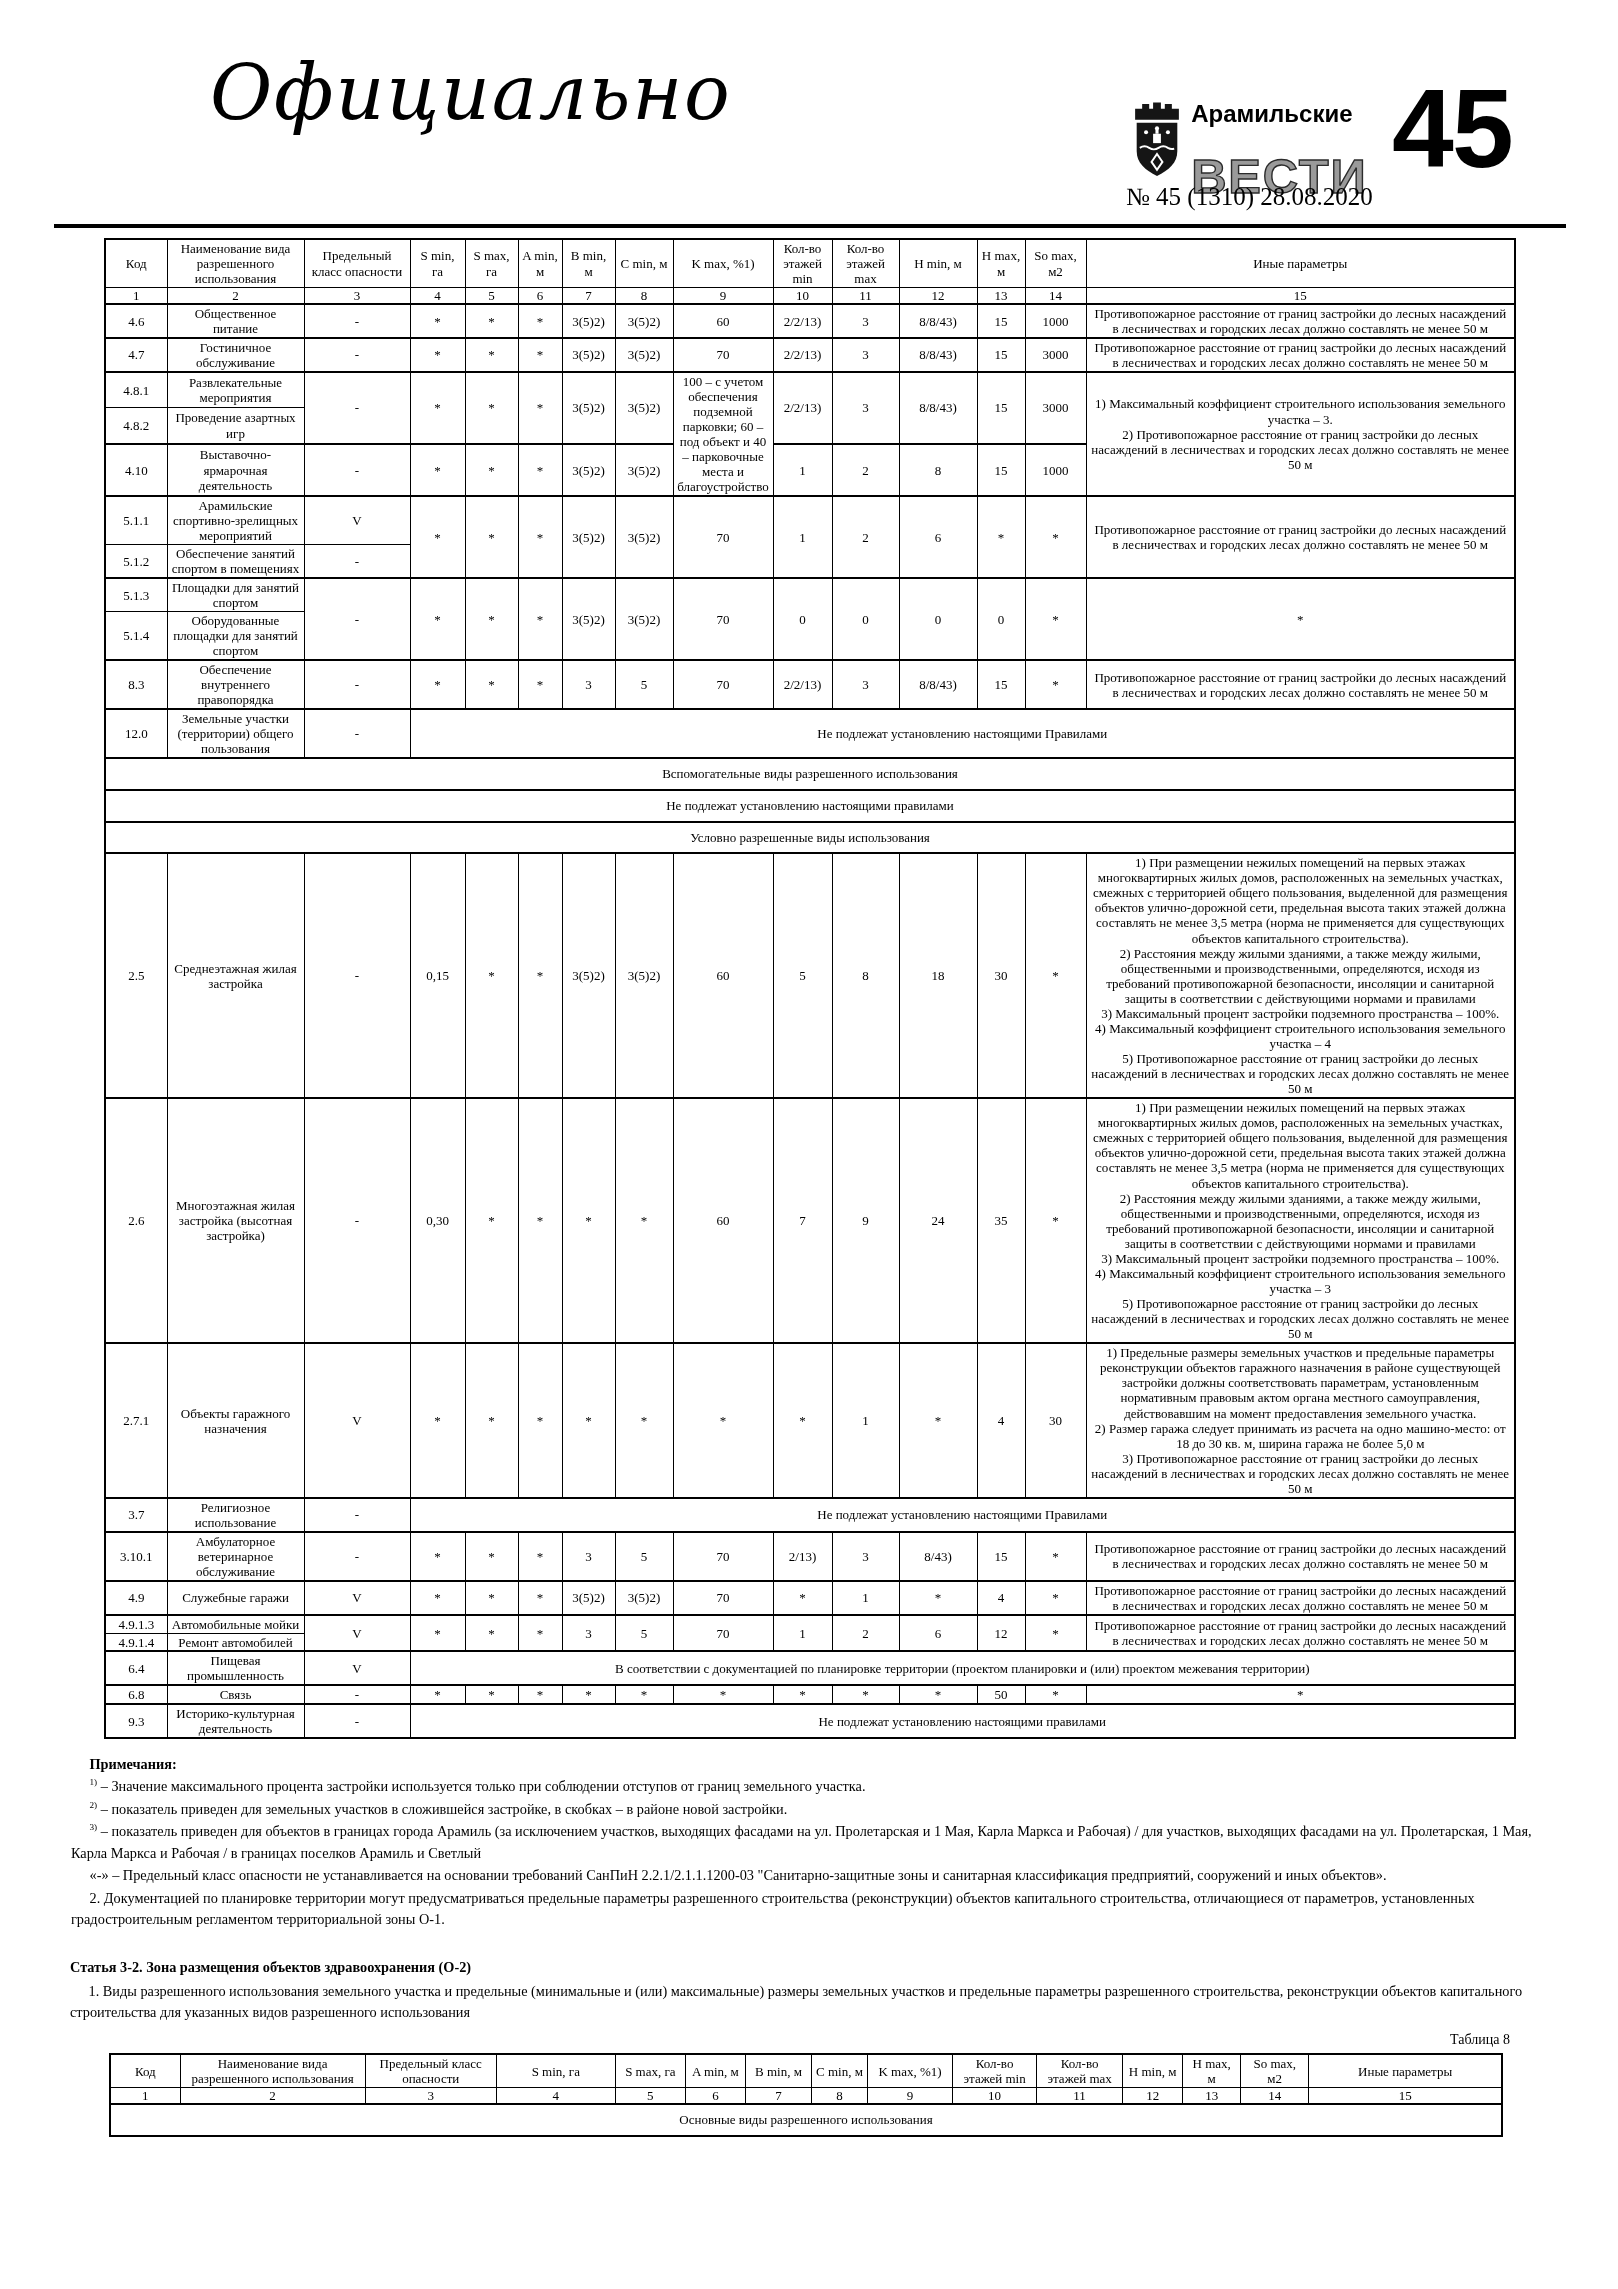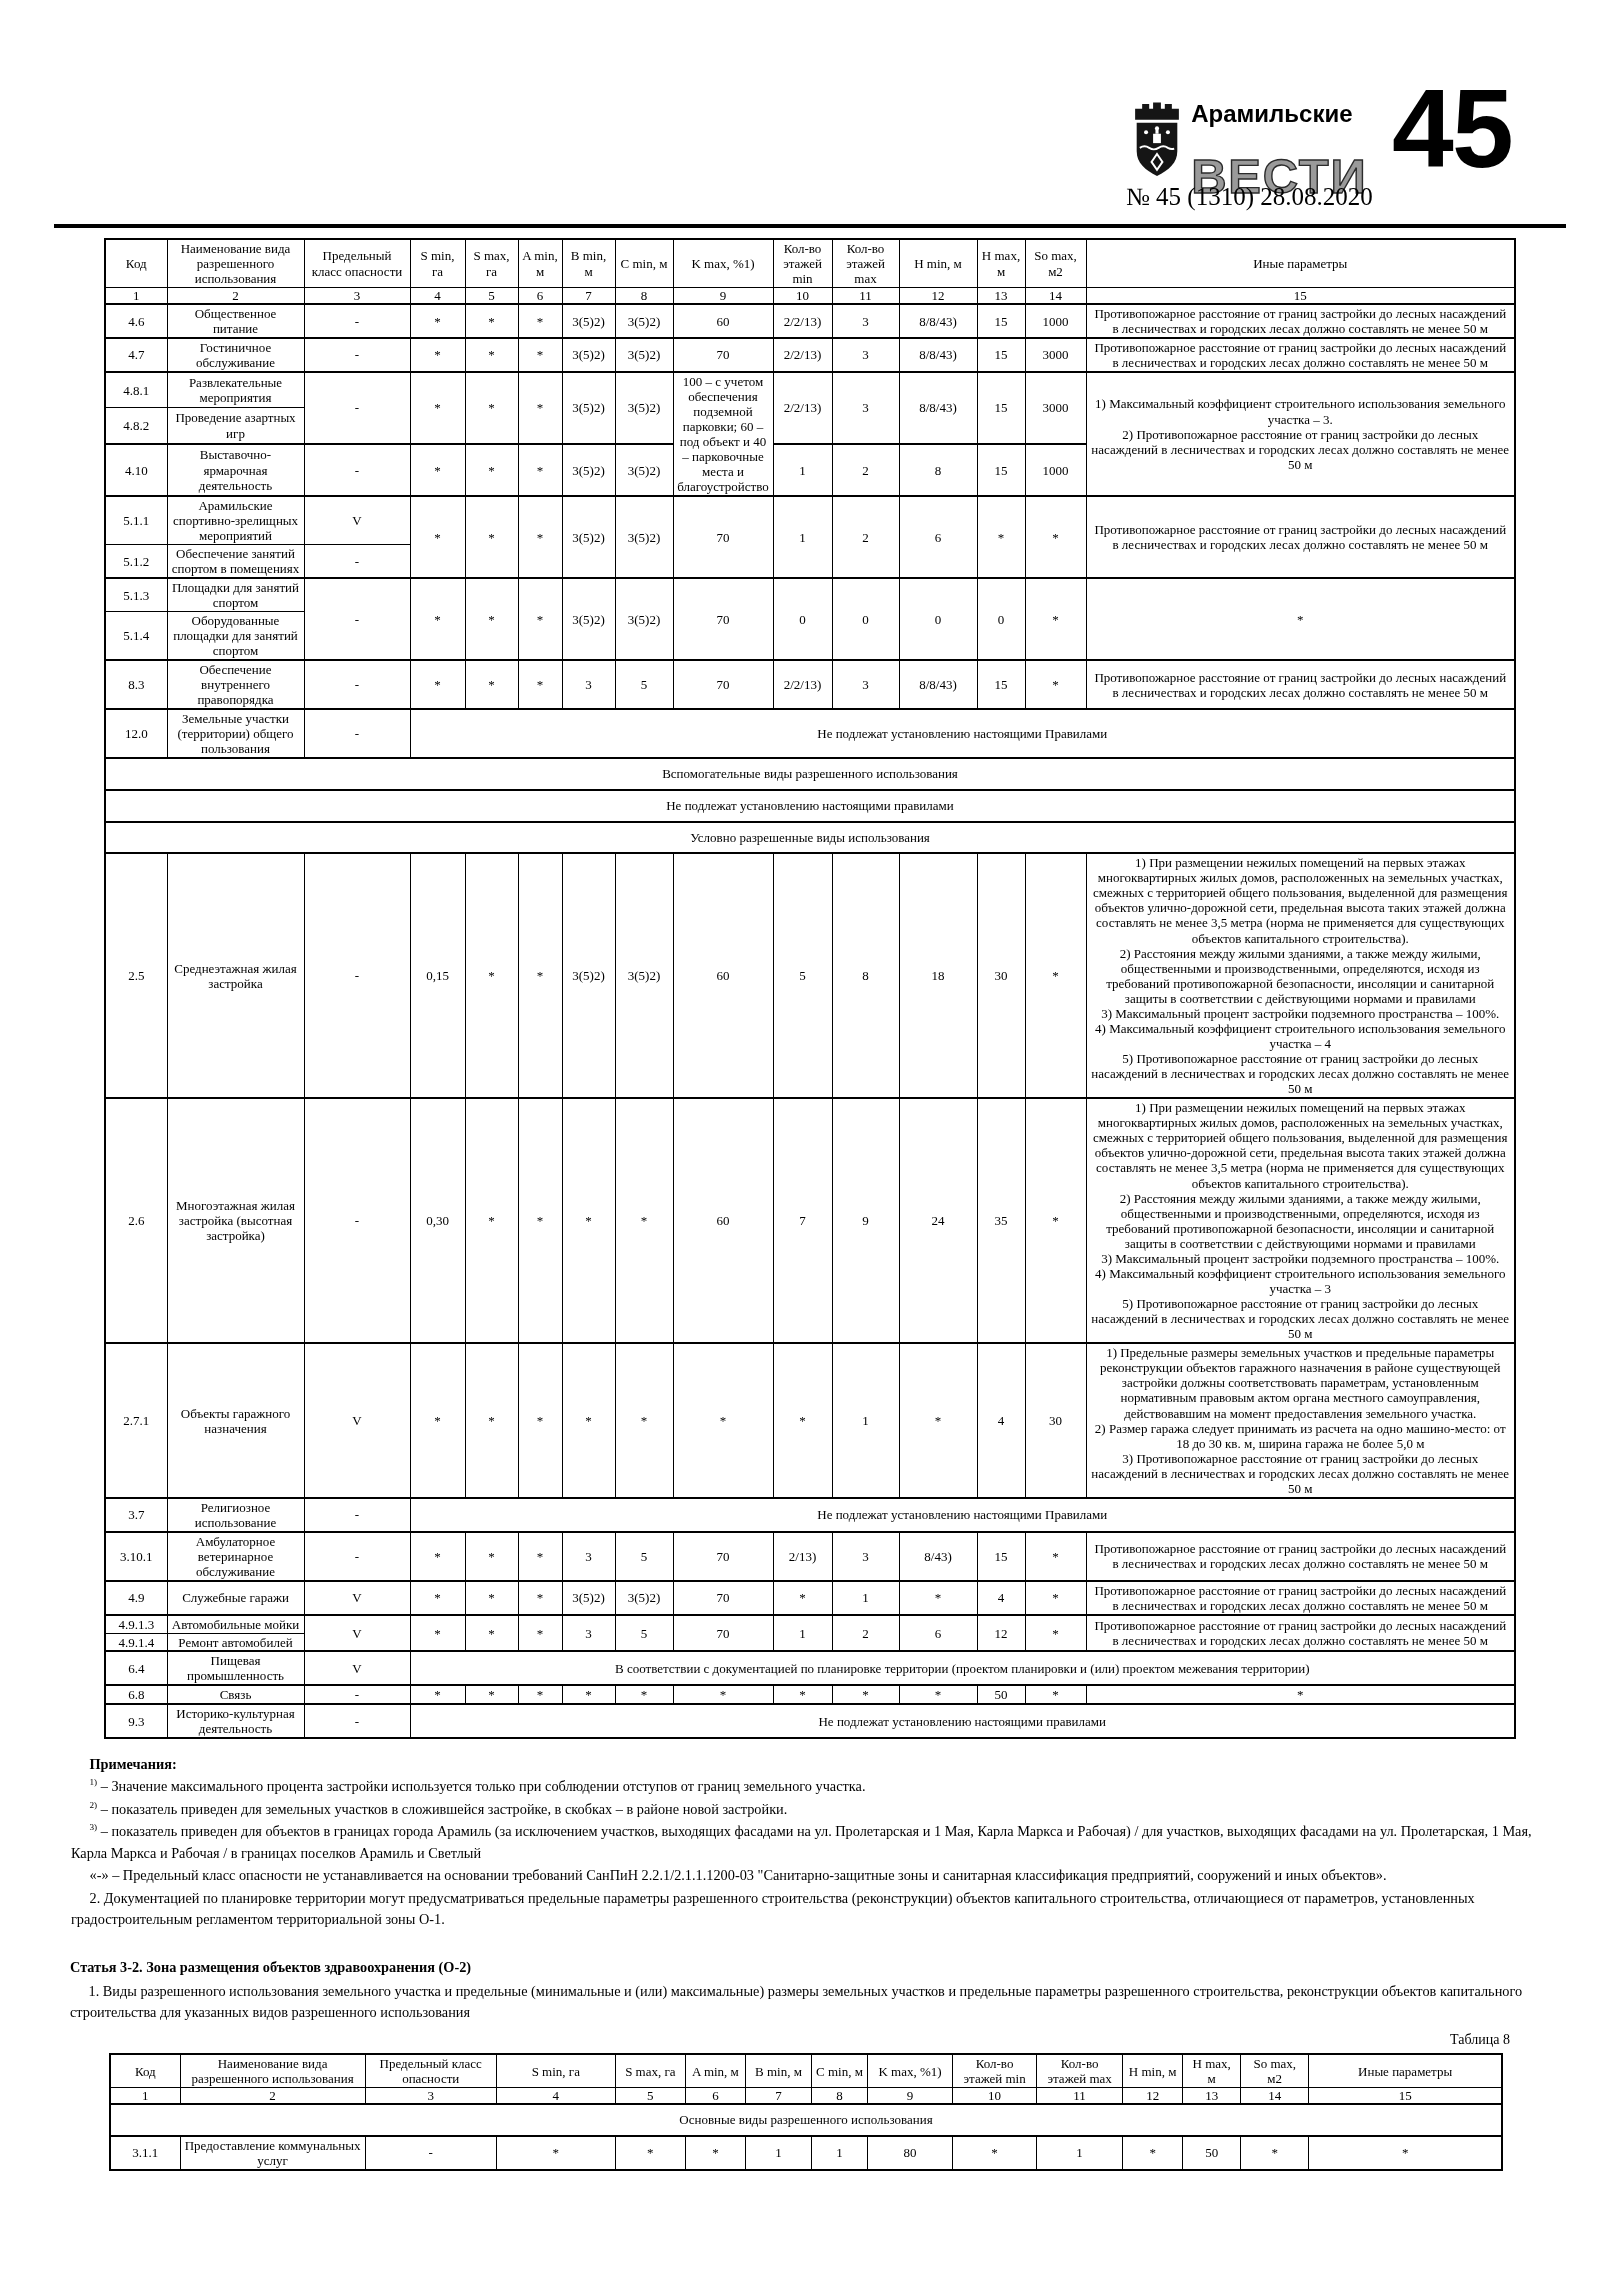--- a/index.html
+++ b/index.html
@@ -37,20 +37,21 @@
   .notes sup{font-size:9.2px;}
   .article-heading{margin:28px 57px 5.5px 70px;font-weight:bold;font-size:14.3px;}
   .article-paragraph{margin:0 57px 0 70px;font-size:14.3px;line-height:1.45;text-indent:18.5px;}
   .table-label{margin:9.2px 109px 5.5px 0;text-align:right;font-size:14px;padding-left:32px;}
 </style>
 </head>
 <body>
 
 <div class="page">
 
+  <div class="section-title">Официально</div>
 
   <div class="logo-block">
     <svg class="coa" viewBox="0 0 64 96">
       <path d="M4 22 L4 8 L13 8 L13 2 L22 2 L22 8 L27 8 L27 0 L37 0 L37 8 L42 8 L42 2 L51 2 L51 8 L60 8 L60 22 Z" fill="#151515"></path>
       <path d="M6 26 h52 v36 c0 16 -11 24 -26 32 c-15 -8 -26 -16 -26 -32 Z" fill="#151515"></path>
       <circle cx="18" cy="38" r="2.6" fill="#fff"></circle>
       <circle cx="46" cy="38" r="2.6" fill="#fff"></circle>
       <circle cx="32" cy="33" r="2.6" fill="#fff"></circle>
       <rect x="27" y="40" width="10" height="12" fill="#fff"></rect>
       <rect x="30" y="34" width="4" height="6" fill="#fff"></rect>
@@ -493,36 +494,19 @@
               <th>12</th>
               <th>13</th>
               <th>14</th>
               <th>15</th>
             </tr>
           </thead>
           <tbody>
             <tr class="g sec">
               <td colspan="15">Основные виды разрешенного использования</td>
             </tr>
-            <tr class="g">
-              <td>3.1.1</td>
-              <td>Предоставление коммунальных услуг</td>
-              <td>-</td>
-              <td>*</td>
-              <td>*</td>
-              <td>*</td>
-              <td>1</td>
-              <td>1</td>
-              <td>80</td>
-              <td>*</td>
-              <td>1</td>
-              <td>*</td>
-              <td>50</td>
-              <td>*</td>
-              <td>*</td>
-            </tr>
           </tbody>
         </table>
     </div>
 
   </div>
 </div>
 
 
 </body></html>

